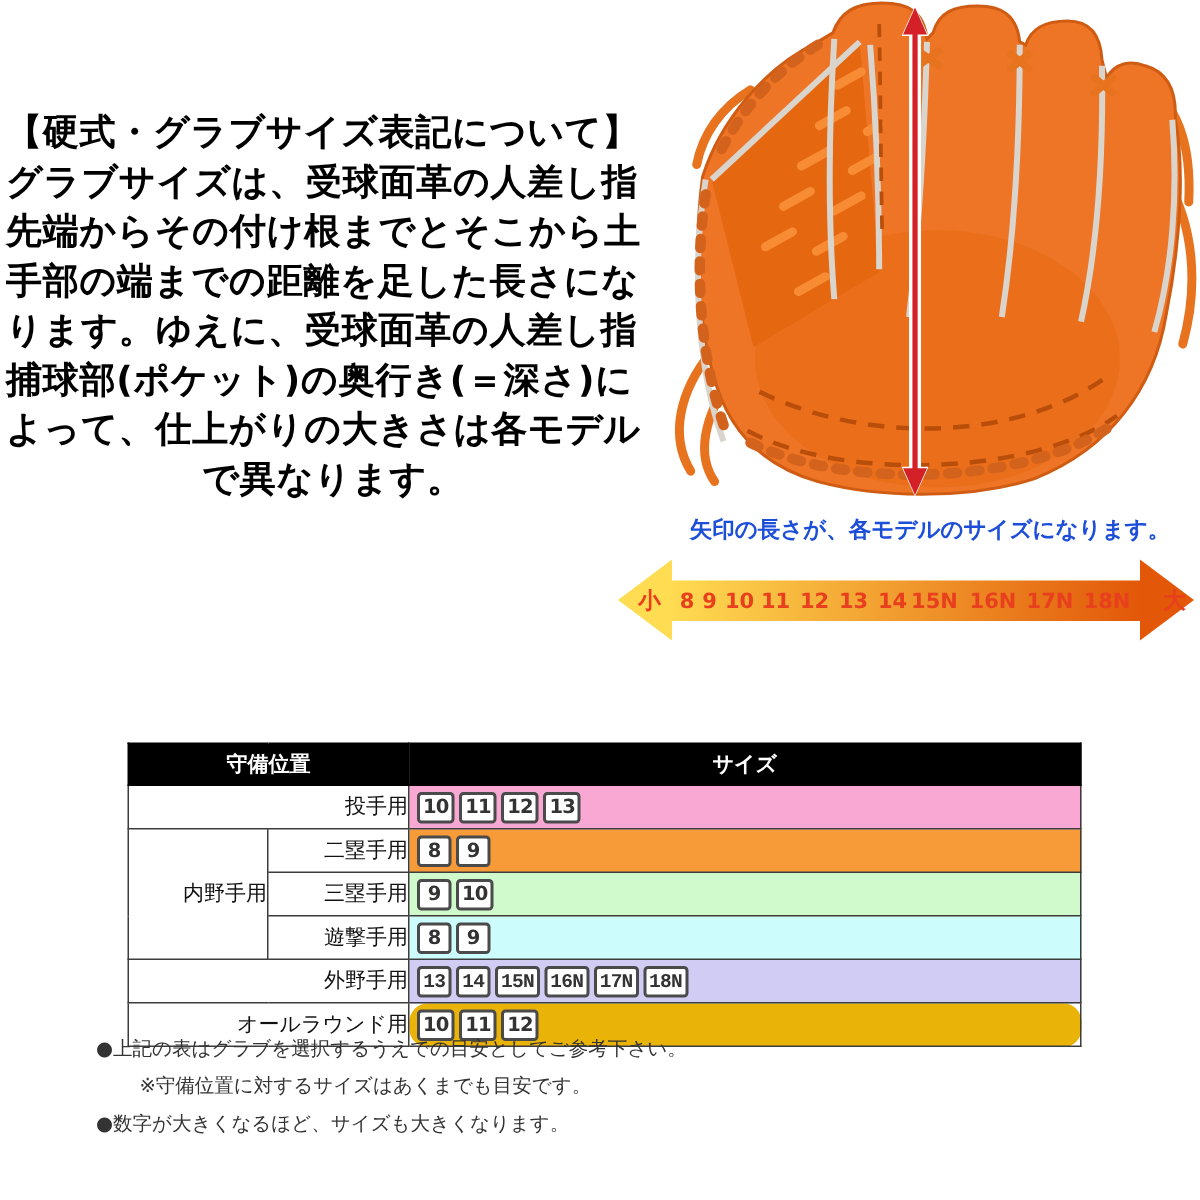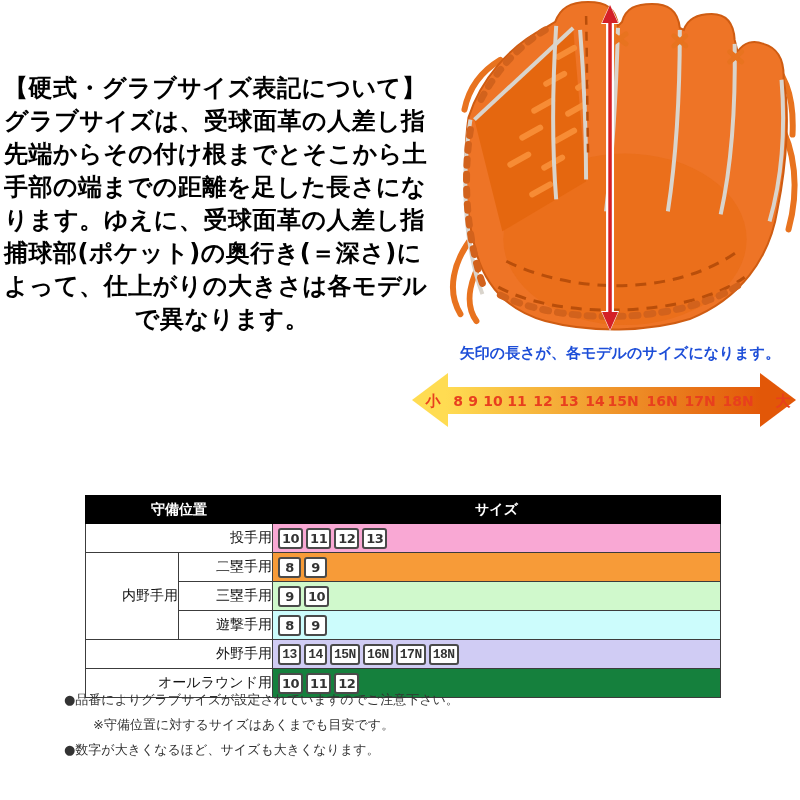--- a/index.html
+++ b/index.html
@@ -210,28 +210,28 @@
       <span class="badge">8</span><span class="badge">9</span></td>
     </tr>
     <tr>
       <td colspan="2" class="pos">外野手用</td>
       <td class="size" style="background: rgb(208, 204, 244); font-family: Liberation Mono, monospace;">
         
       <span class="badge">13</span><span class="badge">14</span><span class="badge">15N</span><span class="badge">16N</span><span class="badge">17N</span><span class="badge">18N</span></td>
     </tr>
     <tr>
       <td colspan="2" class="pos">オールラウンド用</td>
-      <td class="size" style="background: #15803d;">
+      <td class="size" style="background: #eab308; border-radius: 12px;">
         
       <span class="badge">10</span><span class="badge">11</span><span class="badge">12</span></td>
     </tr>
   </tbody>
 </table>
 
 <div class="notes">
 
-    <div class="note-line">●品番によりグラブサイズが設定されていますのでご注意下さい。</div>
+    <div class="note-line">●上記の表はグラブを選択するうえでの目安としてご参考下さい。</div>
 
     <div class="note-line indent">※守備位置に対するサイズはあくまでも目安です。</div>
 
     <div class="note-line">●数字が大きくなるほど、サイズも大きくなります。</div>
 
   </div>
 
 </body></html>

